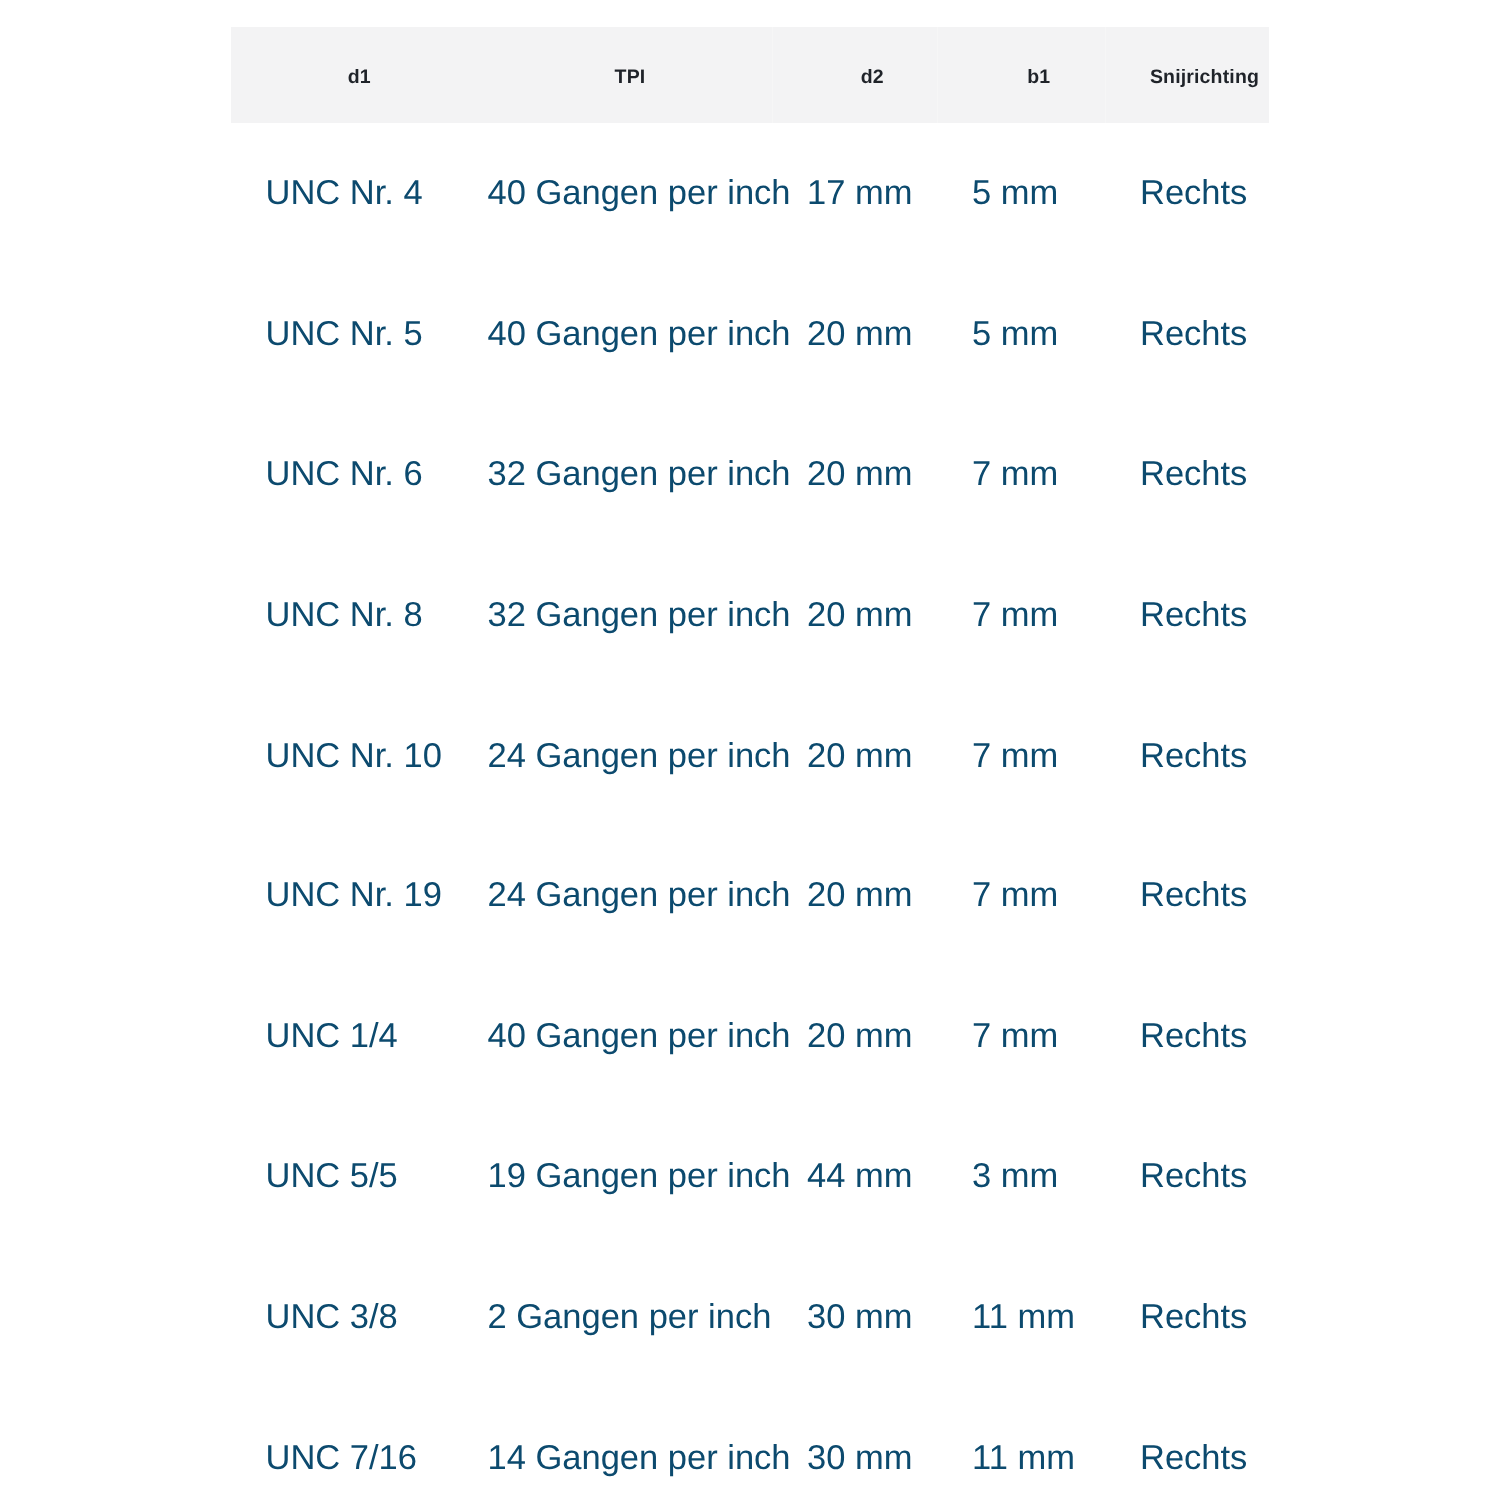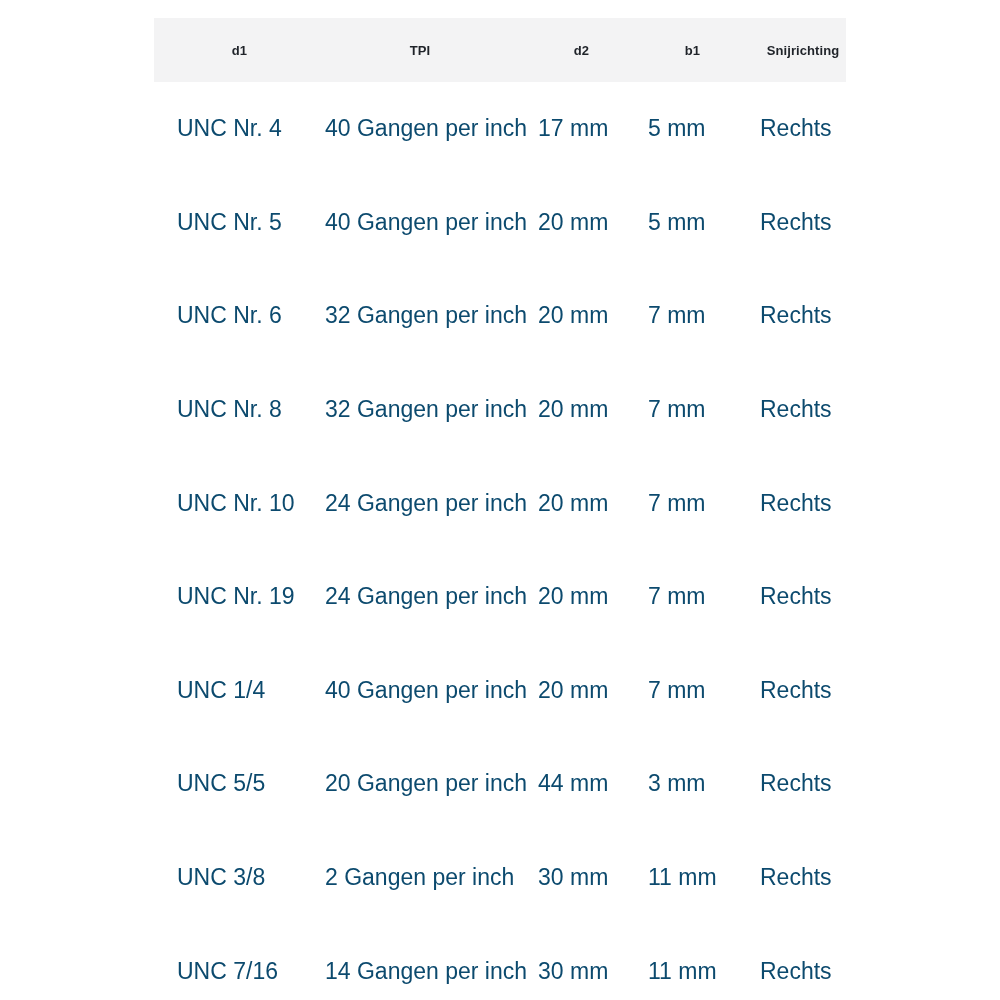--- a/index.html
+++ b/index.html
@@ -116,21 +116,21 @@
         </tr>
         <tr>
           <td>UNC 1/4</td>
           <td>40 Gangen per inch</td>
           <td>20 mm</td>
           <td>7 mm</td>
           <td>Rechts</td>
         </tr>
         <tr>
           <td>UNC 5/5</td>
-          <td>20 Gangen per inch</td>
+          <td>19 Gangen per inch</td>
           <td>44 mm</td>
           <td>3 mm</td>
           <td>Rechts</td>
         </tr>
         <tr>
           <td>UNC 3/8</td>
           <td>2 Gangen per inch</td>
           <td>30 mm</td>
           <td>11 mm</td>
           <td>Rechts</td>

